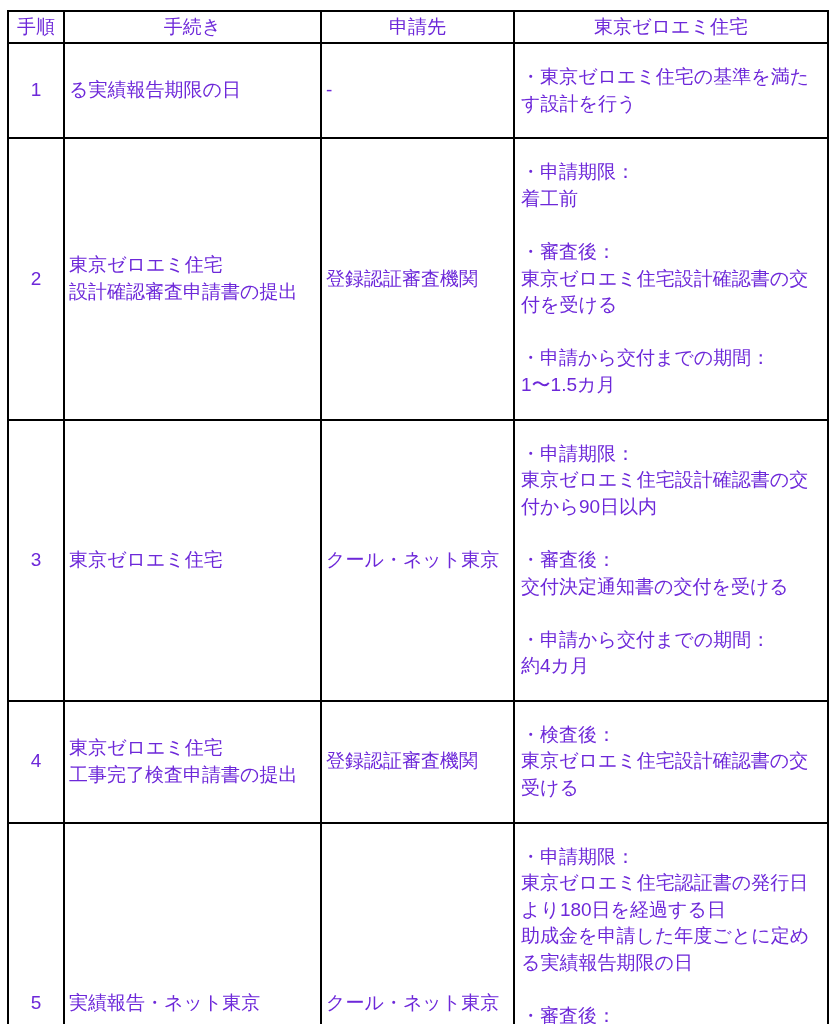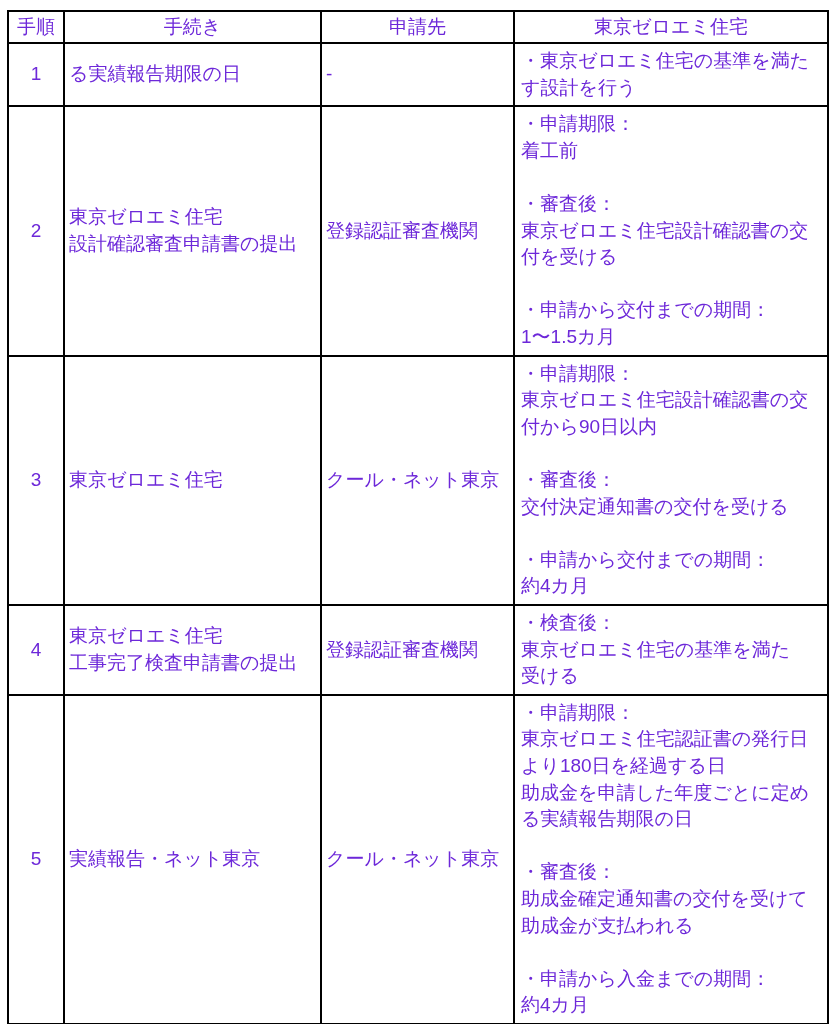--- a/index.html
+++ b/index.html
@@ -40,21 +40,21 @@
     text-align: center;
     padding: 0 4px;
     font-weight: 400;
   }
   td {
     padding: 2px 4px;
     white-space: pre-line;
     text-align: left;
   }
   td.step-cell { text-align: center; white-space: normal; }
-  td.checkpoint-cell { padding: 4px 6px; }
+  td.checkpoint-cell { padding: 20px 6px; }
   tr.row-1 { height: 62px; }
   tr.row-4 { height: 90px; }
   tbody tr:last-child td { border-bottom-width: 3px; }
 </style>
 </head>
 <body>
 
 <div class="page">
   <table class="procedure-table">
     <colgroup>
@@ -107,21 +107,21 @@
 
 ・申請から交付までの期間：
 約4カ月</td>
       </tr>
       <tr class="row-4">
         <td class="step-cell">4</td>
         <td class="procedure-cell">東京ゼロエミ住宅
 工事完了検査申請書の提出</td>
         <td class="destination-cell">登録認証審査機関</td>
         <td class="checkpoint-cell">・検査後：
-東京ゼロエミ住宅の基準を満た
+東京ゼロエミ住宅設計確認書の交
 受ける</td>
       </tr>
       <tr class="row-5">
         <td class="step-cell">5</td>
         <td class="procedure-cell">実績報告・ネット東京</td>
         <td class="destination-cell">クール・ネット東京</td>
         <td class="checkpoint-cell">・申請期限：
 東京ゼロエミ住宅認証書の発行日
 より180日を経過する日
 助成金を申請した年度ごとに定め

